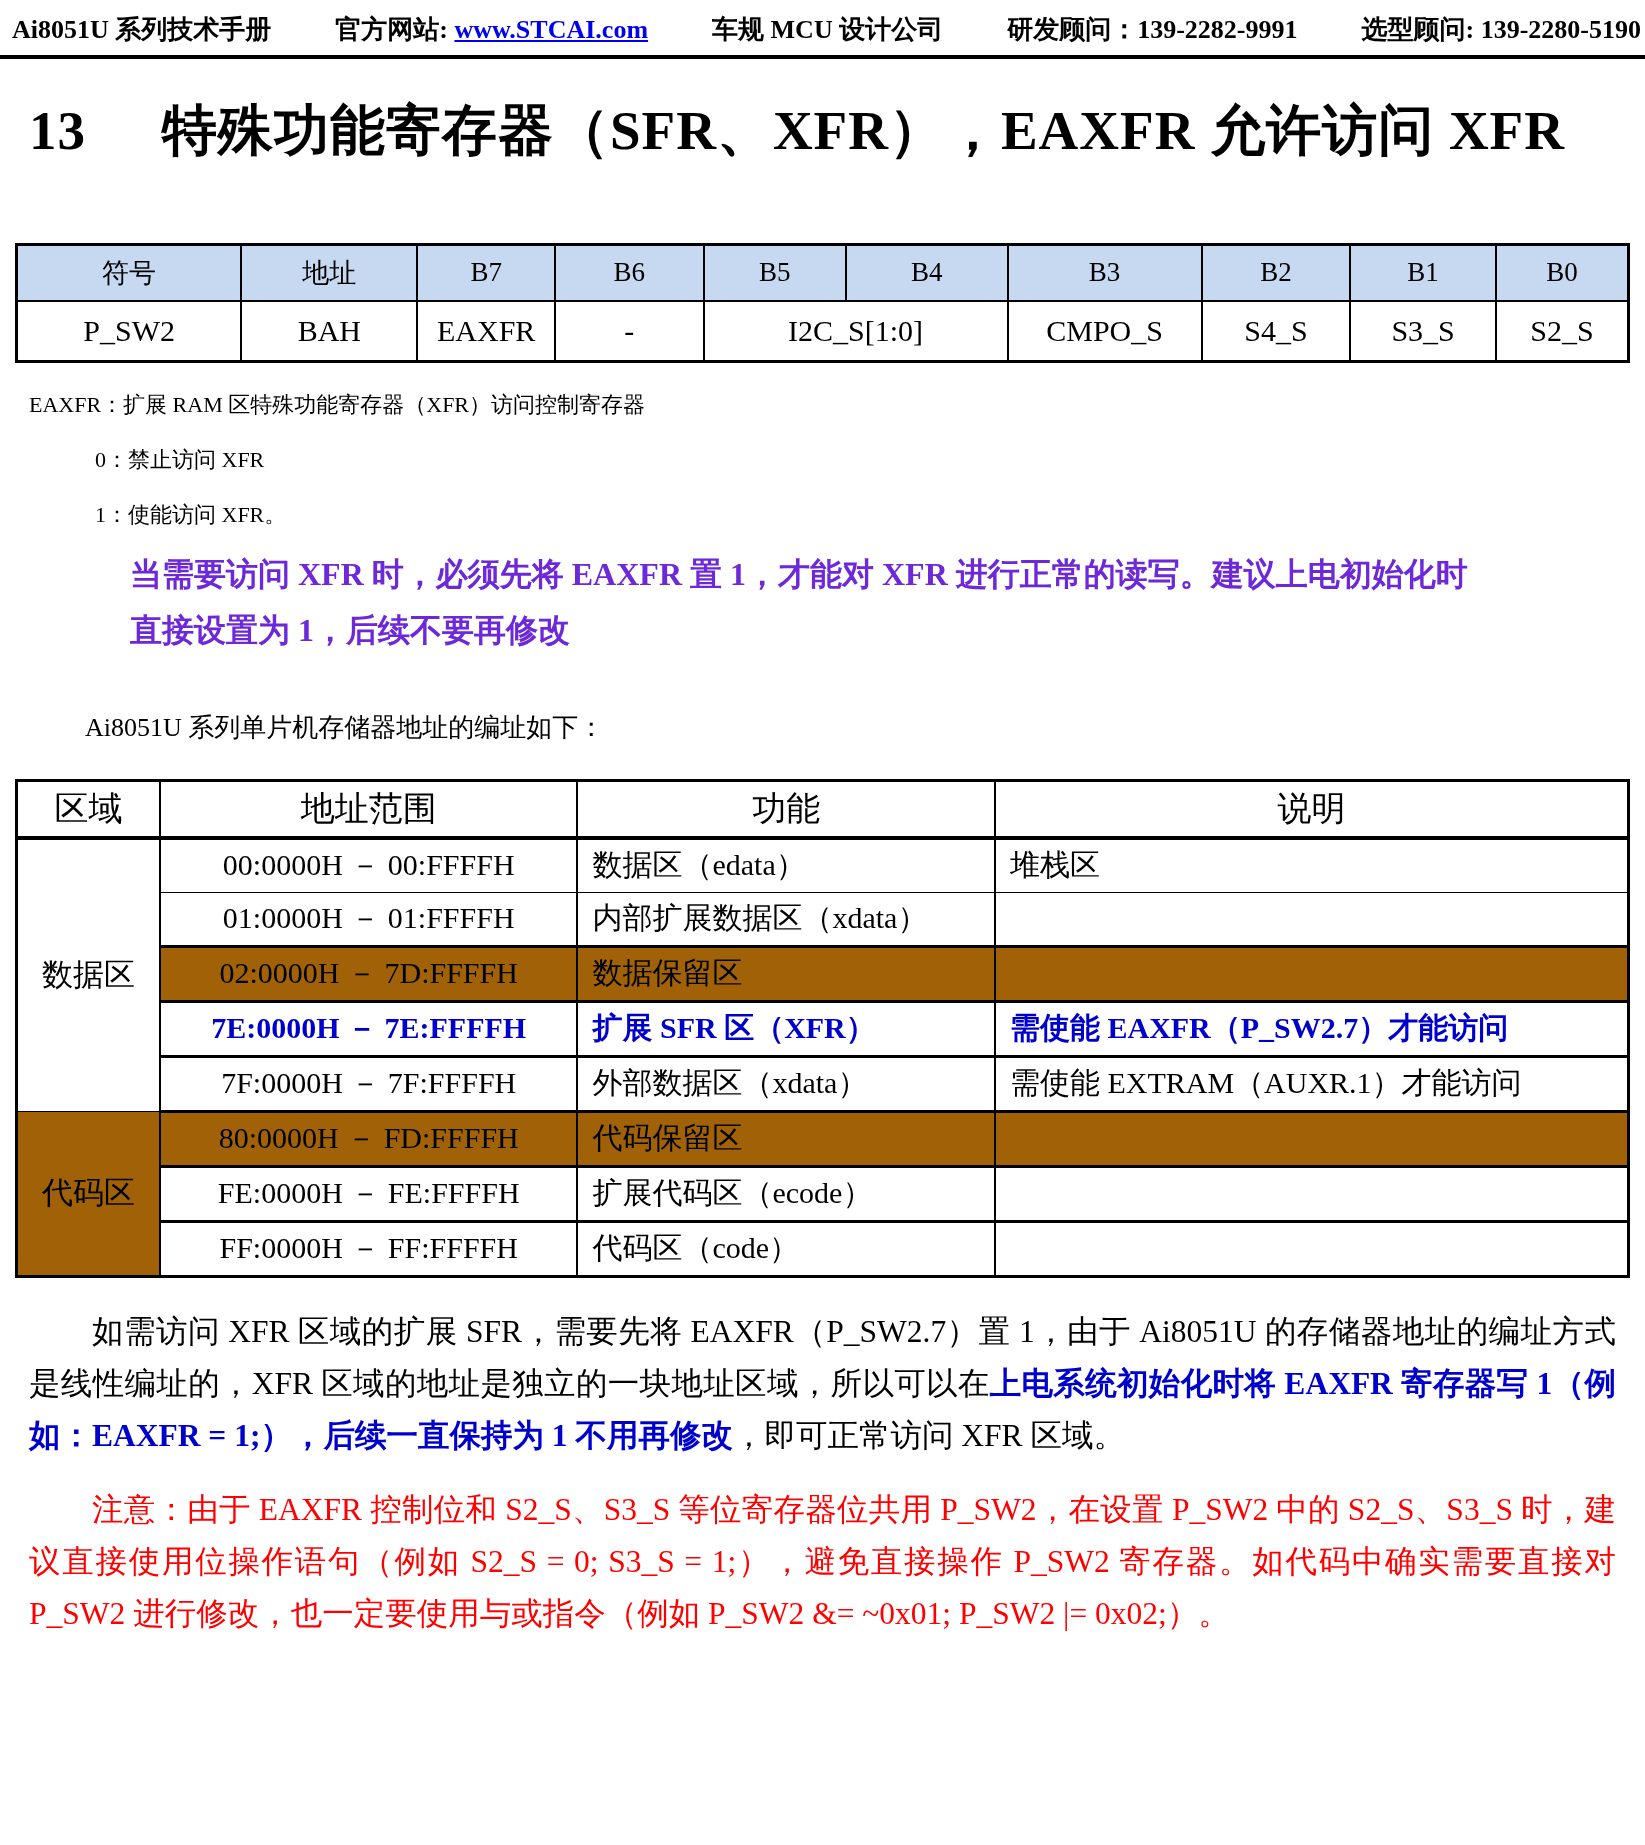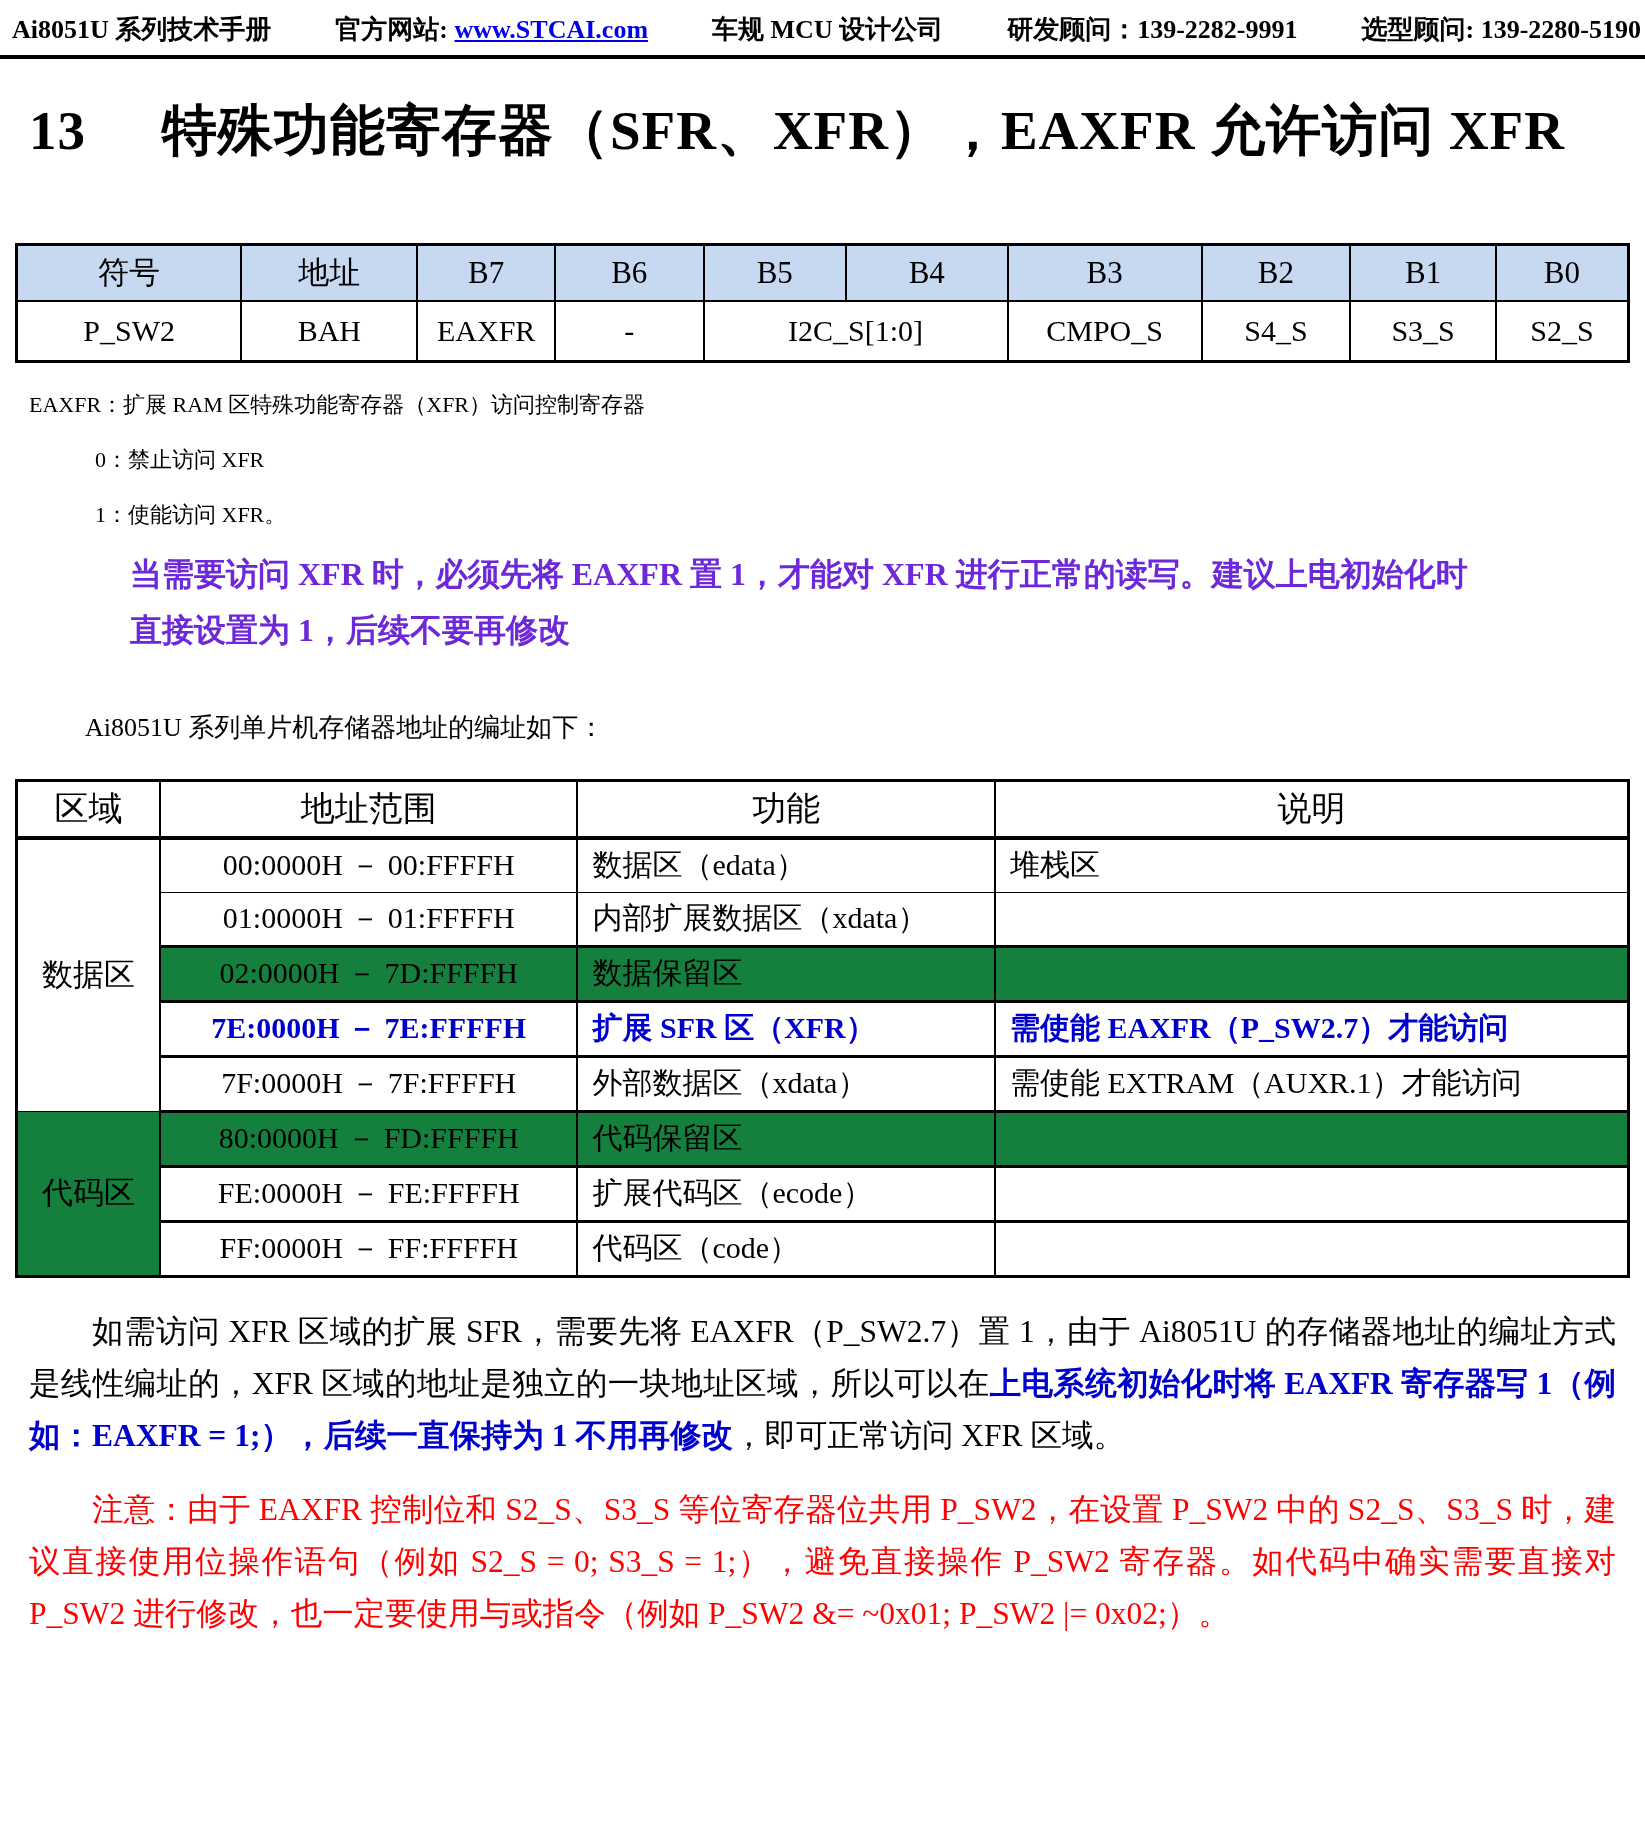--- a/index.html
+++ b/index.html
@@ -29,21 +29,21 @@
     font-weight:bold;font-size:44px;display:flex;line-height:2.15;letter-spacing:1px;
   }
   h2.section .secnum{flex:none;width:155px;}
 
   
   table.regtable{
     width:1615px;margin:76px 0 0 0;border-collapse:collapse;
     border:3px solid #000;text-align:center;table-layout:fixed;
   }
   table.regtable th{
-    background:#C6D9F1;font-weight:normal;font-size:31px;height:52px;
+    background:#C6D9F1;font-weight:normal;font-size:27px;height:52px;
     border:2px solid #000;
   }
   table.regtable td{
     font-size:30px;height:56px;border:2px solid #000;
   }
 
   
   .descblock{margin:14px 14px 0 14px;font-size:22px;line-height:55px;}
   .descblock .opt{padding-left:66px;}
   .warnblock{
@@ -64,21 +64,21 @@
   }
   table.memtable td{
     font-size:30px;height:52px;border:2px solid #000;
     border-top:none;border-bottom:3px solid #000;
     padding:0 14px;vertical-align:middle;
   }
   table.memtable td.region-cell{text-align:center;font-size:31px;padding:0;}
   table.memtable td.range-cell{text-align:center;}
   table.memtable td.func-cell,table.memtable td.note-cell{text-align:left;}
   table.memtable tr.thin td{border-bottom-width:1px;}
-  table.memtable tr.bg-gray td{background:#15803d;}
+  table.memtable tr.bg-gray td{background:#a16207;}
   table.memtable td.region-cell{background:#fff;}
   table.memtable tr.hl-blue td{color:#0000CC;font-weight:bold;}
 
   
   p.body-para{
     margin:28px 14px 0 14px;font-size:31.5px;line-height:52px;
     text-align:justify;text-indent:2em;
   }
   .blue-bold{color:#0000CC;font-weight:bold;}
   p.note-para{

